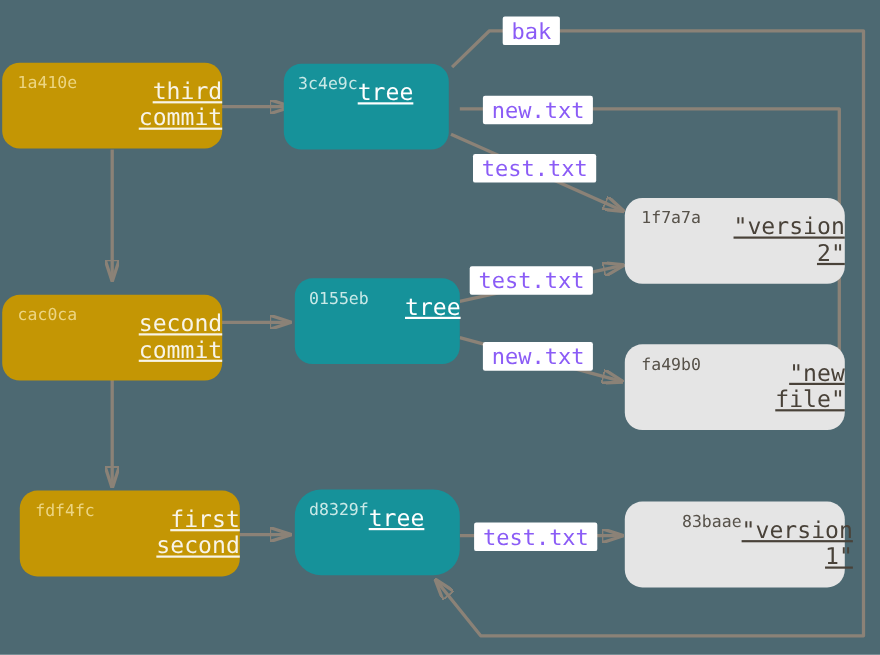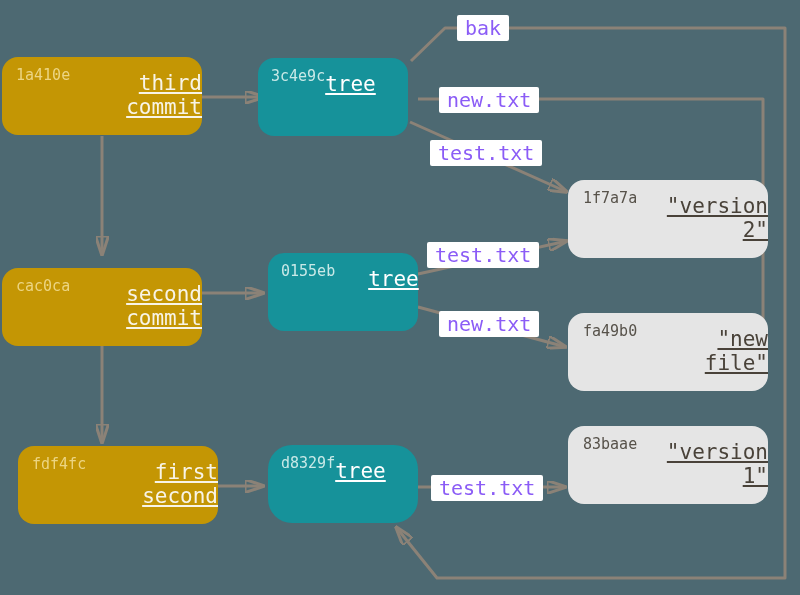--- a/index.html
+++ b/index.html
@@ -35,21 +35,21 @@
   .blob .title{color:#494239;}
   
   .n-c3{left:2px;top:57px;}
   .n-c2{left:2px;top:268px;}
   .n-c1{left:2px;top:446px;margin-left:16px;}
   .n-t3{left:258px;top:58px;}
   .n-t2{left:268px;top:253px;gap:33px;}
   .n-t1{left:268px;top:445px;border-radius:24px;}
   .n-b2v{left:568px;top:180px;}
   .n-bnf{left:568px;top:313px;gap:12px;}
-  .n-b1v{left:568px;top:426px;}
+  .n-b1v{left:568px;top:456px;padding-left:37px;}
   
   .edge-label{
     position:absolute;z-index:3;
     background:#ffffff;color:#8b5cf6;
     font-size:20px;line-height:22px;
     padding:2px 8px;border-radius:2px;
     white-space:nowrap;
   }
   .el-bak {left:457px;top:15px;}
   .el-n3  {left:439px;top:87px;}

